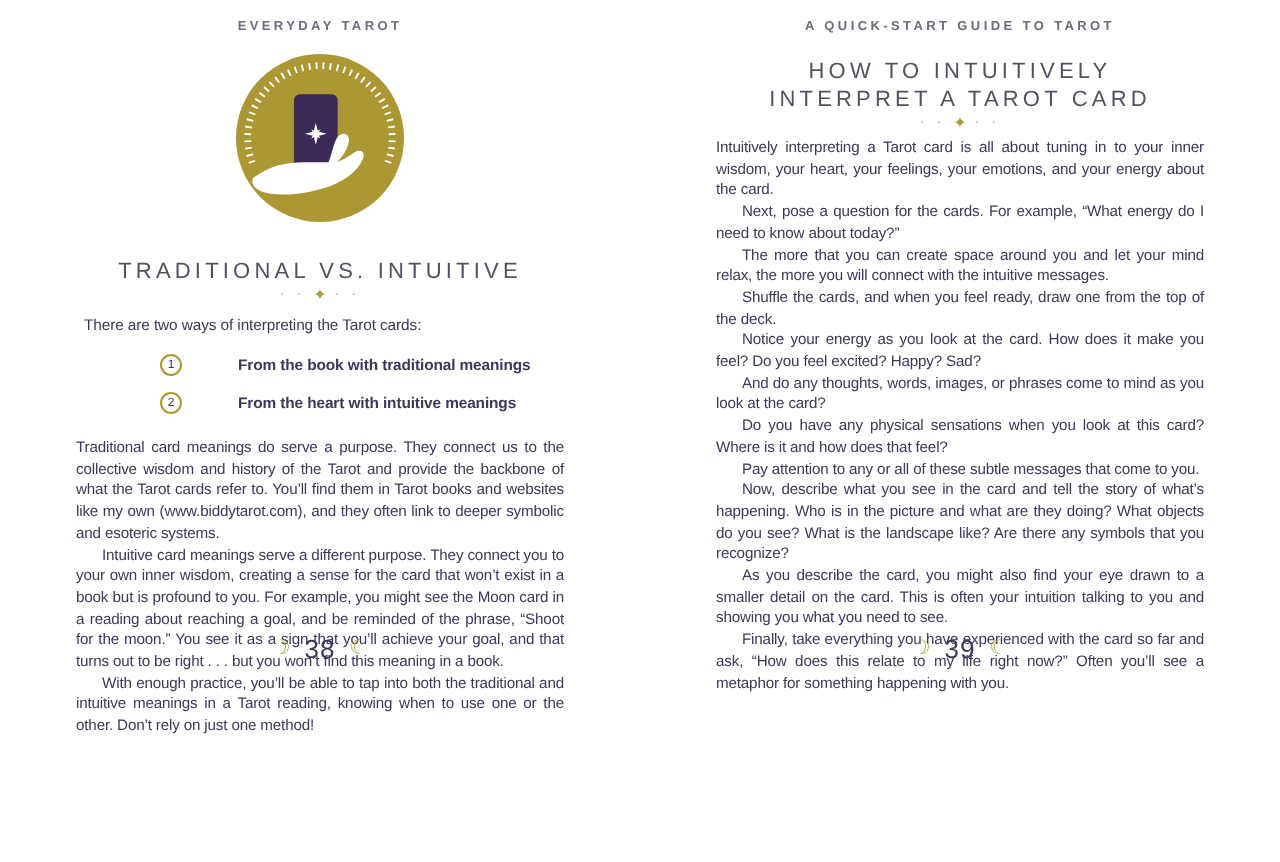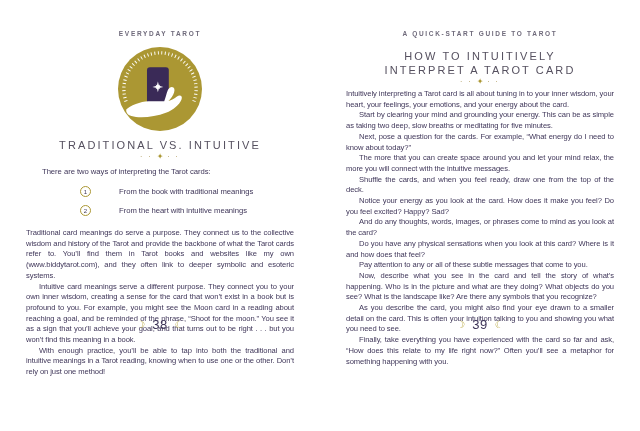--- a/index.html
+++ b/index.html
@@ -2,32 +2,32 @@
 <html lang="en"><head>
 <meta charset="utf-8">
 <style>
   * { margin:0; padding:0; box-sizing:border-box; }
   html,body { background:#ffffff; }
   body { font-family:"Liberation Sans", sans-serif; }
   .spread {
     width:640px; height:431px; background:#ffffff;
     display:flex; overflow:hidden; margin:0 auto; position:relative;
   }
-  .page { width:320px; height:347px; position:relative; padding-top:30px; }
+  .page { width:320px; height:347px; position:relative; padding-top:10px; }
 
   .running-head {
     text-align:center; font-size:6.5px; letter-spacing:1.7px;
     color:#6f6a7b; font-weight:bold; line-height:8px;
   }
 
   
   .logo-wrap { display:flex; justify-content:center; margin-top:9px; }
 
   .page-title {
-    margin-top:7px; text-align:center; font-size:11px; line-height:14px;
+    margin-top:18px; text-align:center; font-size:11px; line-height:14px;
     letter-spacing:2.1px; color:#55505f; font-weight:normal;
   }
   .ornament {
     margin-top:1px; display:flex; justify-content:center; align-items:center;
     gap:4px; height:8px;
   }
   .ornament .dots { color:#b3a065; font-size:7px; letter-spacing:2px; line-height:8px; }
   .ornament .star { color:#ab9733; font-size:8px; line-height:8px; }
 
   .intro {
@@ -35,23 +35,23 @@
     color:#3f3659; letter-spacing:-0.05px;
   }
 
   .num-list { margin:5px 42px 0 80px; }
   .num-list .list-item { display:flex; align-items:center; height:19px; gap:28px; }
   .num-circle {
     width:11px; height:11px; border:1px solid #ab9733; border-radius:50%;
     display:flex; align-items:center; justify-content:center;
     font-size:6px; color:#3f3659; flex:0 0 auto;
   }
-  .list-label { font-size:7.7px; font-weight:normal; color:#3f3659; letter-spacing:-0.05px; }
+  .list-label { font-size:7.7px; font-weight:bold; color:#3f3659; letter-spacing:-0.05px; }
 
-  .body-text { margin:8px 26px 0; }
+  .body-text { margin:8px 38px 0; }
   .body-text p {
     font-size:7.6px; line-height:10.7px; color:#3f3659;
     text-align:justify; letter-spacing:-0.08px; hyphens:auto;
   }
   .body-text p + p { text-indent:13px; }
   .body-text.tight { margin-top:3px; }
 
   .page-footer {
     position:absolute; bottom:15px; left:0; right:0;
     display:flex; justify-content:center; align-items:center; gap:7px;
@@ -138,21 +138,20 @@
     </h1>
 
     <div class="ornament">
       <span class="dots">· ·</span>
       <span class="star">✦</span>
       <span class="dots">· ·</span>
     </div>
 
     <div class="body-text tight">
       <p>Intuitively interpreting a Tarot card is all about tuning in to your inner wisdom, your heart, your feelings, your emotions, and your energy about the card.</p>
-      <p>Start by clearing your mind and grounding your energy. This can be as simple as taking two deep, slow breaths or meditating for five minutes.</p>
       <p>Next, pose a question for the cards. For example, “What energy do I need to know about today?”</p>
       <p>The more that you can create space around you and let your mind relax, the more you will connect with the intuitive messages.</p>
       <p>Shuffle the cards, and when you feel ready, draw one from the top of the deck.</p>
       <p>Notice your energy as you look at the card. How does it make you feel? Do you feel excited? Happy? Sad?</p>
       <p>And do any thoughts, words, images, or phrases come to mind as you look at the card?</p>
       <p>Do you have any physical sensations when you look at this card? Where is it and how does that feel?</p>
       <p>Pay attention to any or all of these subtle messages that come to you.</p>
       <p>Now, describe what you see in the card and tell the story of what’s happening. Who is in the picture and what are they doing? What objects do you see? What is the landscape like? Are there any symbols that you recognize?</p>
       <p>As you describe the card, you might also find your eye drawn to a smaller detail on the card. This is often your intuition talking to you and showing you what you need to see.</p>
       <p>Finally, take everything you have experienced with the card so far and ask, “How does this relate to my life right now?” Often you’ll see a metaphor for something happening with you.</p>

